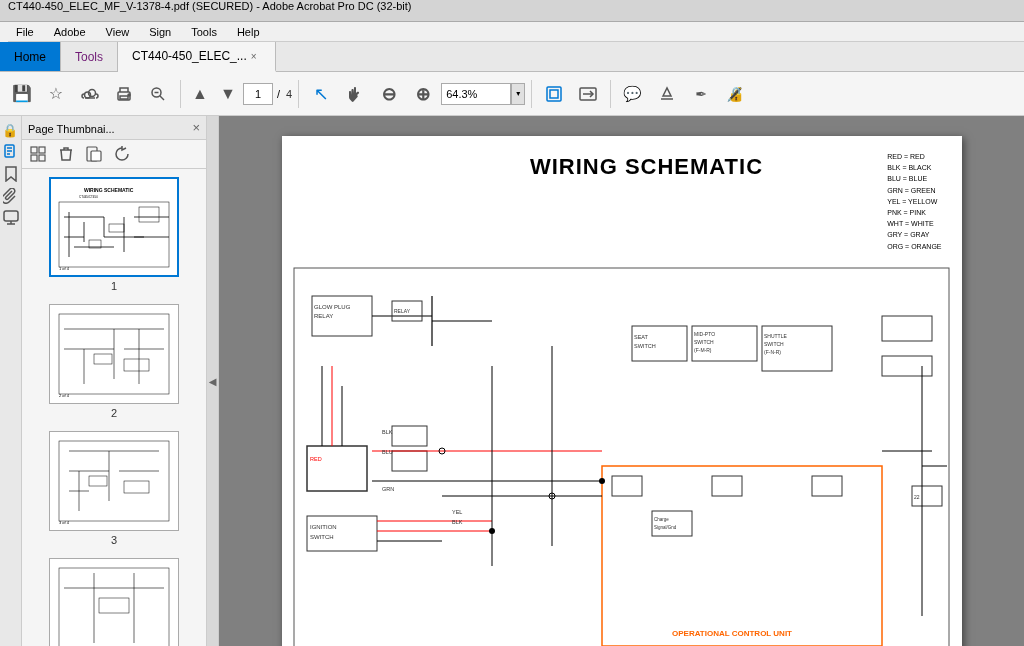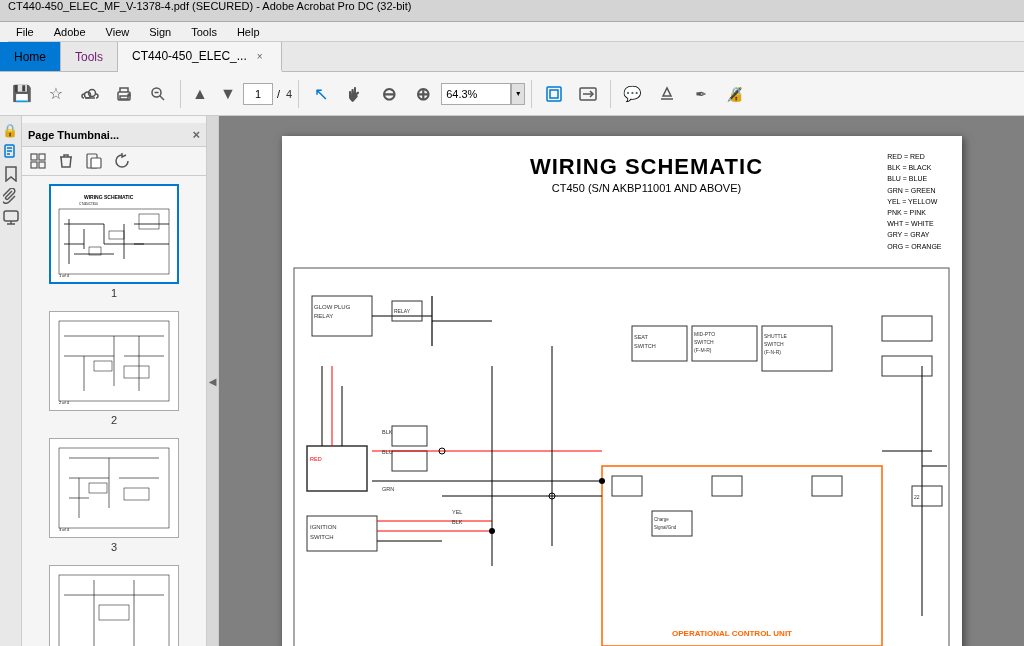--- a/index.html
+++ b/index.html
@@ -49,21 +49,21 @@
       background: #e8e8e8;
     }
     .tab.active {
       background: #f5f5f5;
       border-bottom: 2px solid #f5f5f5;
       margin-bottom: -1px;
       font-weight: normal;
     }
     .tab-home { background: #0078d4; color: #000000; font-weight: normal; border-radius: 0; }
     .tab-tools { background: #e8e8e8; color: #701a75; text-align: center; }
-    .tab-doc { background: #f5f5f5; color: #000; display: flex; align-items: center; gap: 6px; }
+    .tab-doc { background: #f5f5f5; color: #000; display: flex; align-items: center; }
     .tab-close { font-size: 10px; color: #666; cursor: pointer; padding: 2px 4px; }
 
     
     #toolbar {
       background: #f5f5f5;
       height: 44px;
       display: flex;
       align-items: center;
       padding: 0 6px;
       gap: 2px;
@@ -148,28 +148,27 @@
     
     #thumb-panel {
       width: 185px;
       background: #f5f5f5;
       border-right: 1px solid #ccc;
       display: flex;
       flex-direction: column;
     }
     #thumb-panel-header {
       display: flex;
-      align-items: center;
+      align-items: flex-end;
       justify-content: space-between;
       padding: 4px 6px;
       background: #e8e8e8;
       border-bottom: 1px solid #ccc;
       font-size: 11px;
-      font-weight: bold;
-      margin-top: 7px;
+      font-weight: normal;
     }
     #thumb-panel-header .close-btn { cursor: pointer; font-size: 13px; color: #666; }
     #thumb-toolbar {
       display: flex;
       align-items: center;
       padding: 3px 4px;
       gap: 4px;
       border-bottom: 1px solid #ccc;
       background: #f5f5f5;
     }
@@ -537,21 +536,20 @@
     </div>
   </div>
 
   <div id="collapse-handle">◀</div>
 
   <div id="pdf-area">
     <div id="pdf-page">
 
       <div class="schematic-title">
         <h1>WIRING SCHEMATIC</h1>
-        <p>CT450 (S/N AKBP11001 AND ABOVE)</p>
       </div>
 
       <div class="color-legend">
         <div style="white-space:pre; font-size:7px; line-height:1.6;">RED = RED
 BLK = BLACK
 BLU = BLUE
 GRN = GREEN
 YEL = YELLOW
 PNK = PINK
 WHT = WHITE

